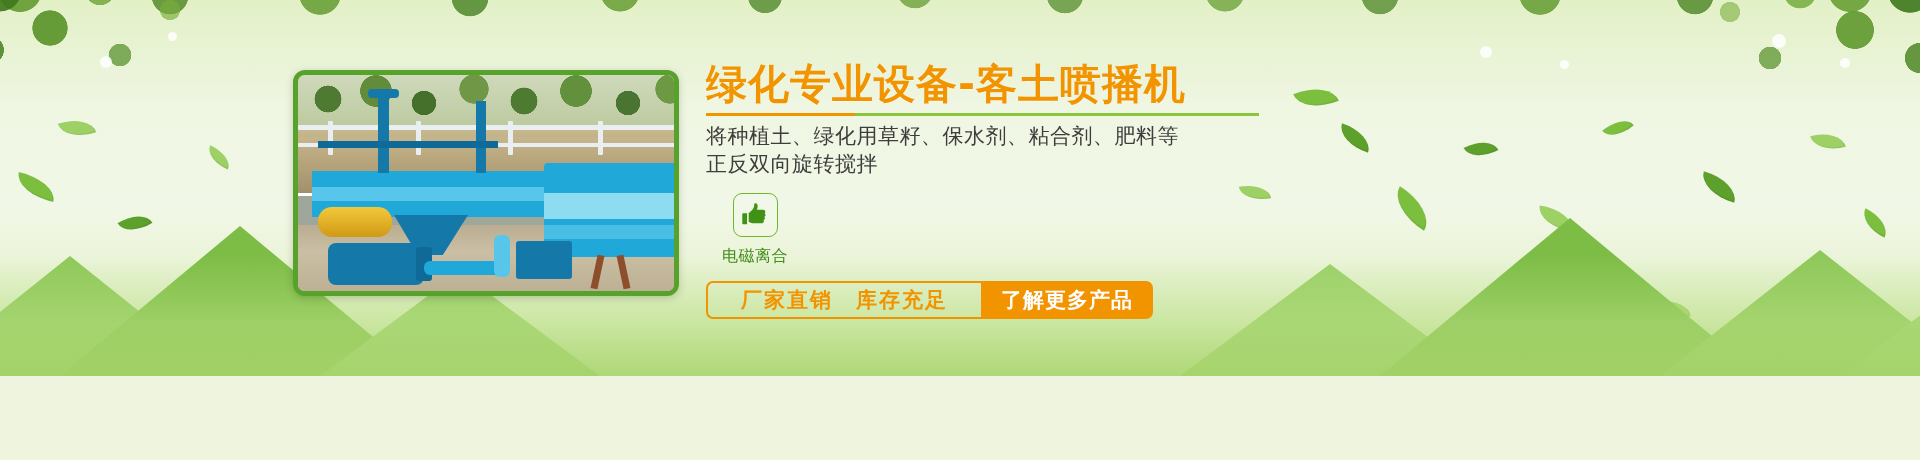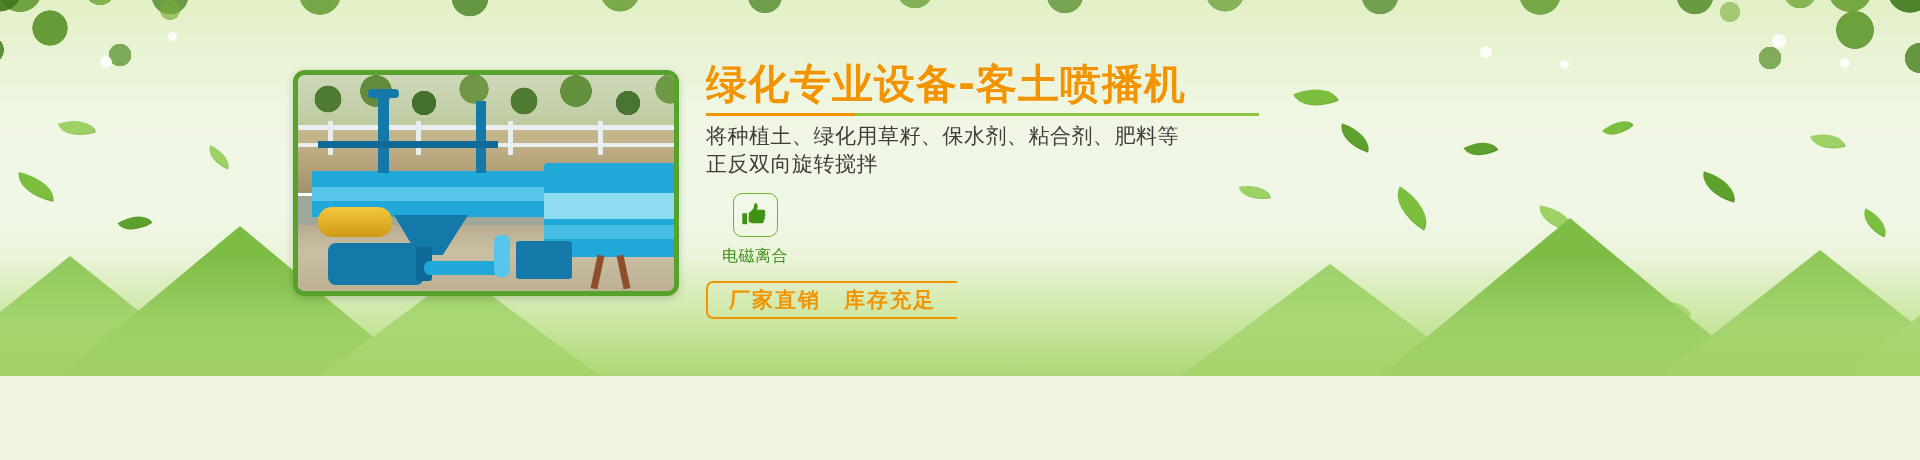--- a/index.html
+++ b/index.html
@@ -193,21 +193,21 @@
   }
   .feat-label{
     margin-top:9px; font-size:16px; color:#3f8c18; letter-spacing:.5px;
     white-space:nowrap;
   }
 
   .cta-row{ margin-top:14px; display:flex; align-items:stretch; }
   .cta-left{
     border:2px solid #f29400; border-right:none;
     border-radius:7px 0 0 7px;
-    padding:0 21px; height:38px; line-height:34px;
+    padding:0 33px; height:38px; line-height:34px;
     color:#f29400; font-size:21px; font-weight:bold; letter-spacing:2px;
     white-space:nowrap;
   }
   .cta-right{
     background:#f29400; border:2px solid #f29400;
     border-radius:0 7px 7px 0;
     padding:0 18px; height:38px; line-height:34px;
     color:#ffffff; font-size:21px; font-weight:bold; letter-spacing:1px;
     white-space:nowrap;
   }
@@ -327,16 +327,17 @@
         </div>
         <div class="feat-label">电磁离合</div>
       </div>
 
 
 
     </div>
 
     <div class="cta-row">
       <div class="cta-left">厂家直销　库存充足</div>
+      <div class="cta-right">了解更多产品</div>
     </div>
 
   </div>
 </div>
 
 </body></html>

